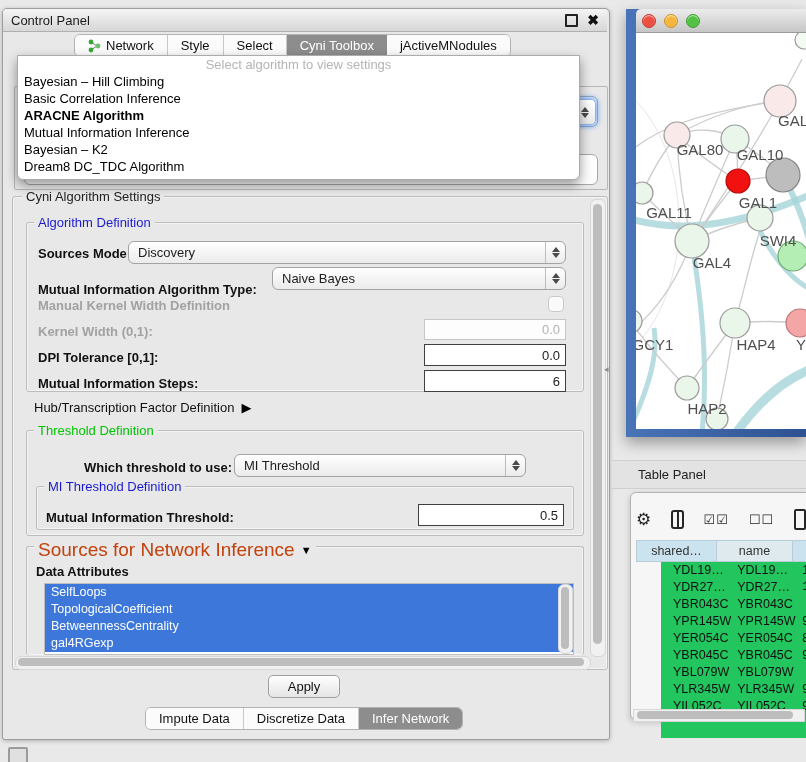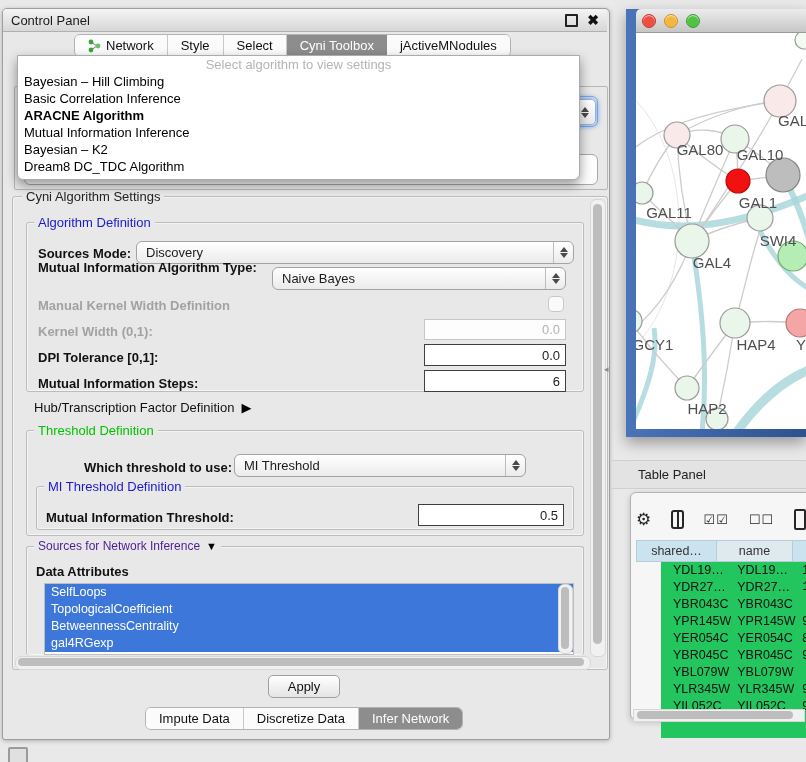--- a/index.html
+++ b/index.html
@@ -171,29 +171,29 @@
   </div>
 
   <div class="abs scroll-track" style="left:15px;top:656px;width:574px;height:12px;">
     <div class="scroll-thumb" style="position:absolute;left:2px;top:1px;width:566px;height:8px;"></div>
   </div>
 
   <div class="abs group" style="left:26px;top:222px;width:556px;height:168px;"></div>
   <span class="abs gtitle blue" style="left:34px;top:216px;">Algorithm Definition</span>
 
   <span class="abs lbl" style="left:38px;top:246px;">Sources Mode:</span>
-  <div class="abs combo" style="left:128px;top:241px;width:438px;margin-left:8px;">
+  <div class="abs combo" style="left:128px;top:241px;width:438px;">
     <span>Discovery</span>
     <span class="stepper">
         <span class="tri-up"></span>
         <span class="tri-dn"></span>
       </span>
   </div>
 
-  <span class="abs lbl" style="left:38px;top:260px;">Mutual Information Algorithm Type:</span>
+  <span class="abs lbl" style="left:38px;top:282px;">Mutual Information Algorithm Type:</span>
   <div class="abs combo" style="left:272px;top:267px;width:294px;">
     <span>Naive Bayes</span>
     <span class="stepper">
         <span class="tri-up"></span>
         <span class="tri-dn"></span>
       </span>
   </div>
 
   <span class="abs lbl dis" style="left:38px;top:298px;">Manual Kernel Width Definition</span>
   <div class="abs checkbox" style="left:548px;top:296px;"></div>
@@ -233,21 +233,21 @@
   <div class="abs group" style="left:36px;top:486px;width:536px;height:42px;"></div>
   <span class="abs gtitle blue" style="left:44px;top:480px;">MI Threshold Definition</span>
 
   <span class="abs lbl" style="left:46px;top:510px;">Mutual Information Threshold:</span>
   <div class="abs field" style="left:418px;top:504px;width:146px;height:22px;">
     <span>0.5</span>
   </div>
 
   <div class="abs group" style="left:26px;top:546px;width:556px;height:108px;border-bottom:none;"></div>
   <div class="abs" style="left:34px;top:539px;background:#e8e8e8;padding:0 4px;display:flex;align-items:center;gap:6px;">
-    <span style="font-size:12px;color:#4c1d95;">Sources for Network Inference</span>
+    <span style="font-size:19px;color:#c2410c;">Sources for Network Inference</span>
     <span style="font-size:11px;color:#000;">▼</span>
   </div>
 
   <span class="abs lbl" style="left:36px;top:564px;">Data Attributes</span>
 
   <div class="abs attr-list" style="left:44px;top:583px;width:528px;height:70px;" id="attr-list">
       <div class="attr-item">SelfLoops</div>
       <div class="attr-item">TopologicalCoefficient</div>
       <div class="attr-item">BetweennessCentrality</div>
       <div class="attr-item">gal4RGexp</div>

